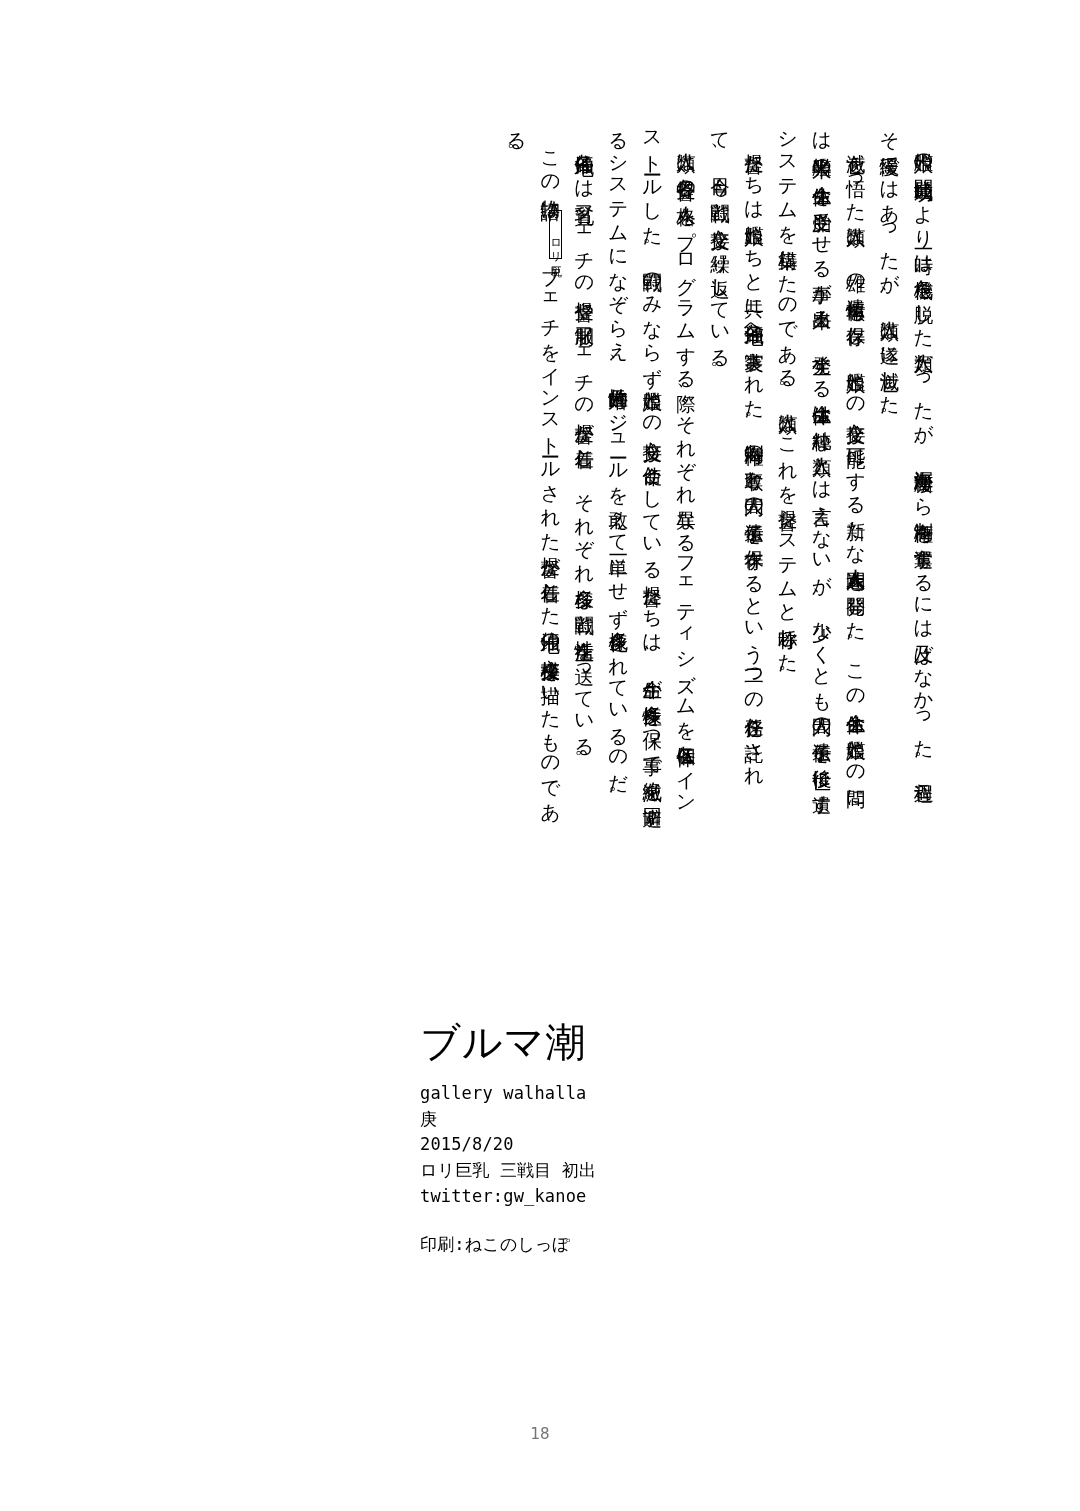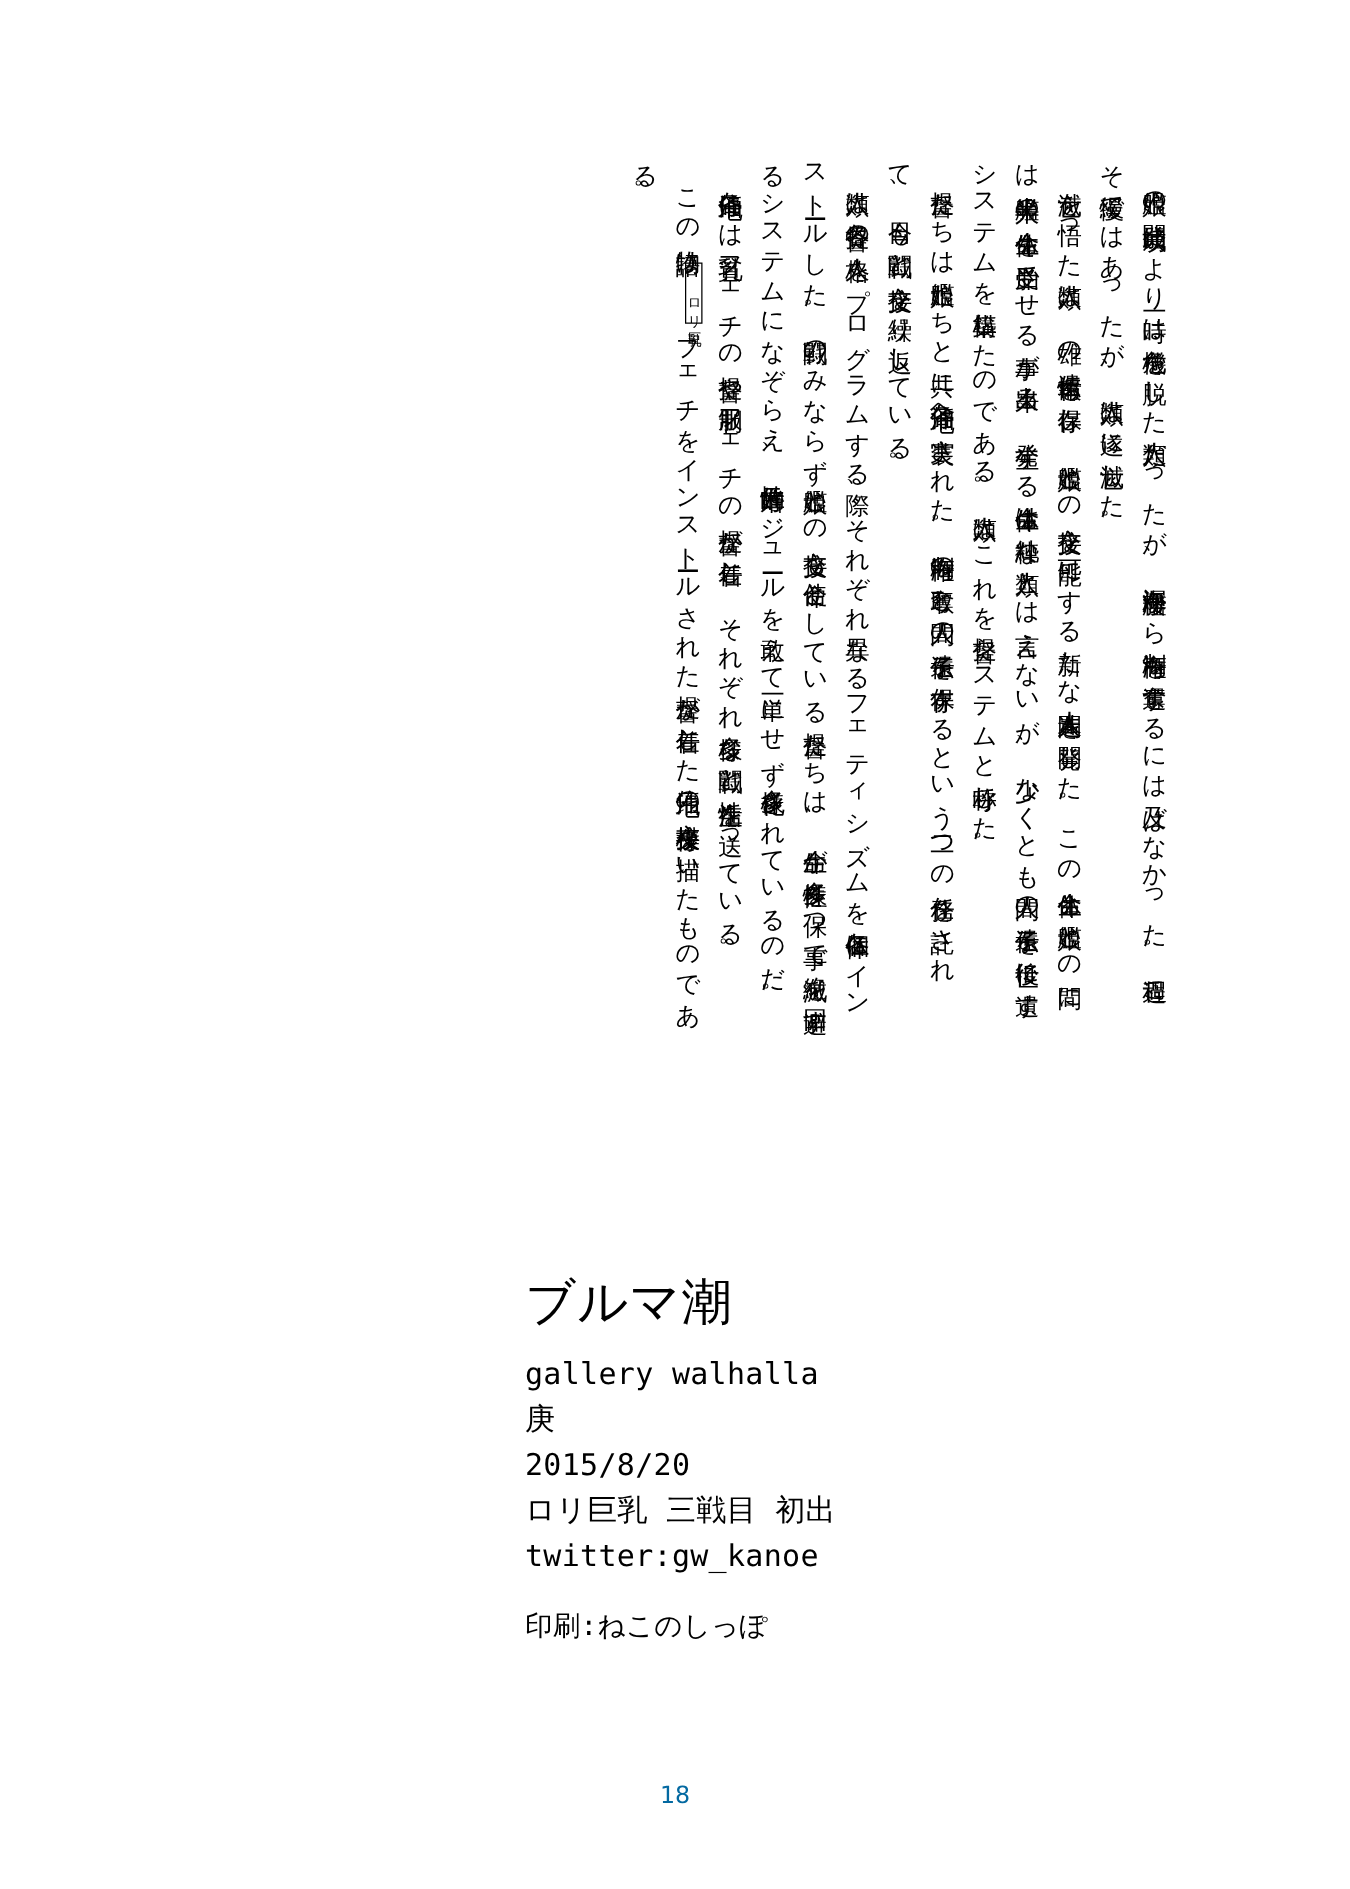--- a/index.html
+++ b/index.html
@@ -61,45 +61,45 @@
   #colophon .title {
     font-family: "DejaVu Serif", "Liberation Serif", serif;
     font-size: 40px;
     line-height: 1.12;
     letter-spacing: 0.02em;
     margin: 0 0 16px 0;
     font-weight: normal;
   }
   #colophon .line {
     font-family: "DejaVu Sans Mono", "Liberation Mono", monospace;
-    font-size: 24px;
+    font-size: 17px;
     line-height: 1.52;
     letter-spacing: 0.01em;
     white-space: nowrap;
   }
   #colophon .spacer {
     height: 22px;
   }
   #colophon .print-line {
     font-family: "DejaVu Sans Mono", "Liberation Mono", monospace;
-    font-size: 22px;
+    font-size: 17px;
     line-height: 1.5;
     letter-spacing: 0.01em;
   }
 
   
   #page-number {
     position: absolute;
     left: 0;
     right: 0;
     top: 1425px;
     text-align: center;
     font-family: "DejaVu Sans", "Liberation Sans", sans-serif;
-    font-size: 19px;
-    color: #0369a1;
+    font-size: 15px;
+    color: #737373;
   }
 </style>
 </head>
 <body>
 
 <div id="afterword">
   <span class="para">艦娘の開発成功により一時は危機を脱した人類だったが、深海棲艦から制海権を奪還するには及ばなかった。過程こそ緩慢ではあったが、人類は遂に滅亡した。</span>
   <span class="para">滅亡を悟った人類は、雄の遺伝情報を保存し、艦娘との交接を可能にする新たな人造人間を開発した。この生命体と艦娘との間には半艦半人の生命体を受胎させる事が出来る。発生する生命体は純粋な人類とは言えないが、少なくとも人間の遺伝子を後世に遺すシステムを構築したのである。人類はこれを提督システムと呼称した。</span>
   <span class="para">提督たちは艦娘たちと共に各停泊地へ実装された。制海権の奪取と人間の遺伝子を保存するという二つの任務を託されて、今日も戦闘と交接を繰り返している。</span>
   <span class="para">人類は各提督の人格をプログラムする際、それぞれ異なるフェティシズムを各個体にインストールした。戦闘のみならず艦娘との交接も使命としている提督たちは、生命が多様性を保つ事で絶滅を回避するシステムになぞらえ、性的嗜好モジュールを敢えて単一にせず多様化されているのだ。</span>

